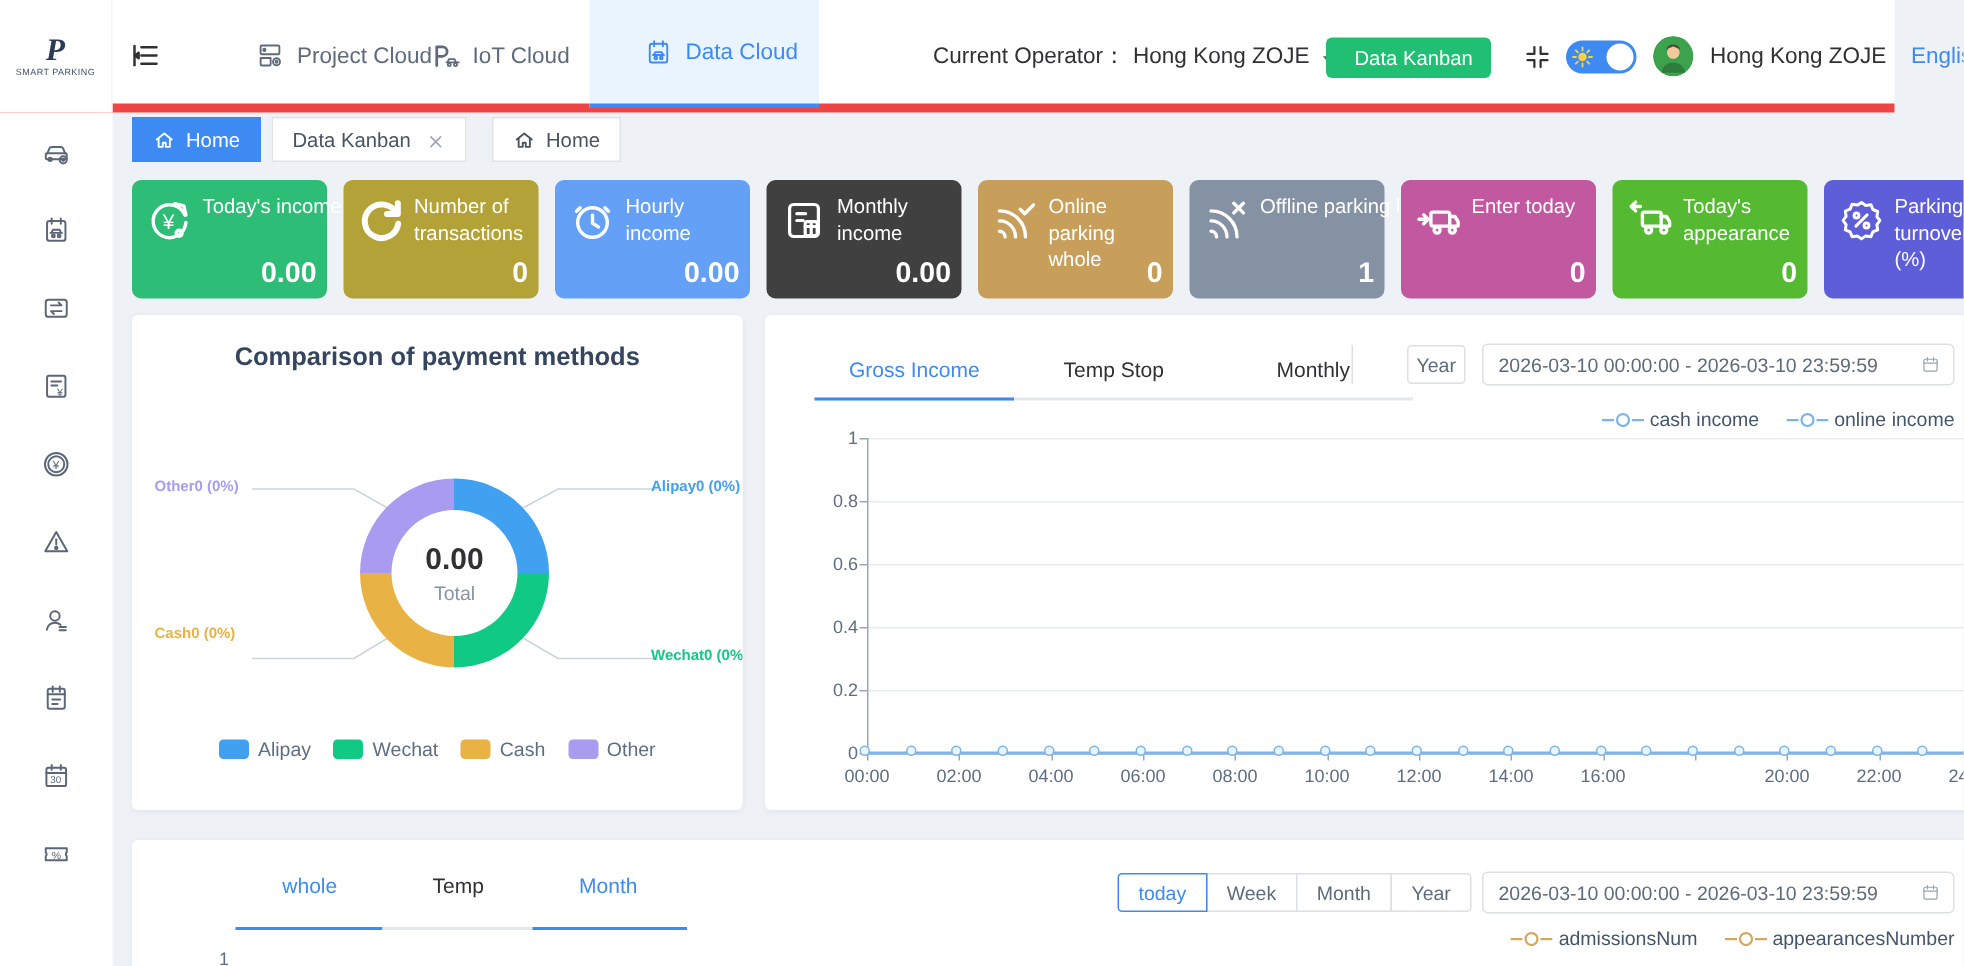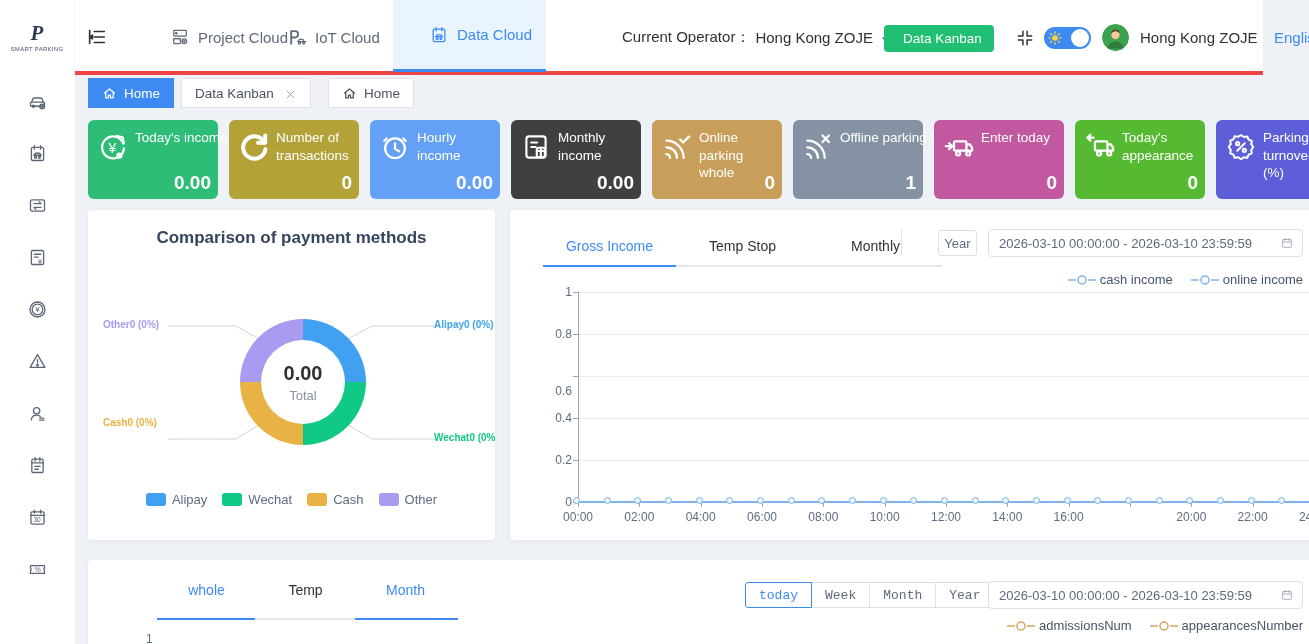--- a/index.html
+++ b/index.html
@@ -1,20 +1,20 @@
 <!DOCTYPE html>
 <html><head>
 <meta charset="utf-8">
 <style>
   * { margin:0; padding:0; box-sizing:border-box; }
   html,body { width:1309px; height:644px; overflow:hidden; }
   body { position:relative; background:#eef2f7; font-family:"Liberation Sans",sans-serif; }
 
   
-  .topbar { position:absolute; left:0; top:0; width:1263px; height:75px; background:#fff; border-bottom:4px solid #ef4444; z-index:6; }
+  .topbar { position:absolute; left:0; top:0; width:1263px; height:75px; background:#fff; border-bottom:6px solid #ef4444; z-index:6; }
   .logo { position:absolute; left:0; top:0; width:75px; height:75px; background:#fff; display:flex; flex-direction:column; align-items:center; justify-content:center; border-right:1px solid #f4f6f8; }
   .logo-mark { font-family:"Liberation Serif",serif; font-style:italic; font-weight:bold; font-size:21px; color:#2b3a55; line-height:1; }
   .logo-text { font-size:6px; color:#44506a; letter-spacing:.3px; margin-top:2px; }
   .fold { position:absolute; left:86px; top:26px; width:22px; height:22px; color:#303133; cursor:pointer; }
   .nav-item { position:absolute; top:0; height:74px; display:flex; align-items:center; gap:8px; font-size:15px; color:#5f6a7a; padding:0 14px; cursor:pointer; }
   .nav-item svg { width:20px; height:20px; }
   .nav-item.active { background:#e9f4fe; color:#3d8bf2; height:72px; border-bottom:3px solid #3d8bf2; }
   .operator { position:absolute; left:622px; top:0; height:75px; display:flex; align-items:center; font-size:15px; color:#303133; gap:5px; cursor:pointer; }
   .operator .caret { width:14px; height:14px; color:#596273; margin-top:2px; }
   .kanban-btn { position:absolute; left:884px; top:25px; height:27px; padding:0 12px; border-radius:4px; color:#fff; display:flex; align-items:center; gap:7px; font-size:13.5px; cursor:pointer; border:none; }
@@ -83,21 +83,21 @@
   .ytick-label { position:absolute; width:42px; text-align:right; font-size:12px; color:#5e6d82; }
   .xtick { position:absolute; width:1px; height:5px; background:#9aa7b5; }
   .xtick-label { position:absolute; width:50px; text-align:center; font-size:12px; color:#5e6d82; }
   .series-line { position:absolute; height:2px; background:#7db4e9; }
   .marker { position:absolute; width:7px; height:7px; border:1.5px solid #7db4e9; border-radius:50%; background:#eaf4fd; }
 
   .fp-tab { position:absolute; top:12px; width:103px; height:36px; line-height:36px; text-align:center; font-size:14px; color:#303133; cursor:pointer; }
   .fp-tab.active { color:#3d8bf2; }
   .fp-seg { position:absolute; top:58px; height:2px; }
   .range-group { position:absolute; left:657px; top:22px; display:flex; }
-  .range-btn { height:26px; padding:0 13px; border:1px solid #dcdfe6; margin-left:-1px; background:#fff; font-size:13px; color:#5f6a7a; display:flex; align-items:center; cursor:pointer;font-family:Liberation Mono, monospace; }
+  .range-btn { height:26px; padding:0 13px; border:1px solid #dcdfe6; margin-left:-1px; background:#fff; font-size:13px; color:#5f6a7a; display:flex; align-items:center; cursor:pointer; }
   .range-btn:first-child { border-radius:3px 0 0 3px; margin-left:0; }
   .range-btn:last-child { border-radius:0 3px 3px 0; }
   .range-btn.active { color:#3d8bf2; border-color:#3d8bf2; z-index:2; position:relative; }
   .flow-axis-1 { position:absolute; left:58px; top:72px; font-size:12px; color:#5e6d82; }
 </style>
 </head>
 <body>
 
 <div class="topbar">
   <div class="fold"><svg viewBox="0 0 24 24" width="100%" height="100%" fill="none" stroke="currentColor" stroke-width="1.8" stroke-linecap="round" stroke-linejoin="round">
@@ -470,21 +470,21 @@
     </div>
   <div id="income-chart" style="position:absolute;left:0;top:0;width:823px;height:330px">
       <div class="gridline" style="left: 68px; top: 82px; width: 740px;"></div>
       <div class="ytick" style="left: 63px; top: 82px;"></div>
       <div class="ytick-label" style="left: 20px; top: 75px;">1</div>
       <div class="gridline" style="left: 68px; top: 124px; width: 740px;"></div>
       <div class="ytick" style="left: 63px; top: 124px;"></div>
       <div class="ytick-label" style="left: 20px; top: 117px;">0.8</div>
       <div class="gridline" style="left: 68px; top: 166px; width: 740px;"></div>
       <div class="ytick" style="left: 63px; top: 166px;"></div>
-      <div class="ytick-label" style="left: 20px; top: 174px;">0.6</div>
+      <div class="ytick-label" style="left: 20px; top: 159px;">0.6</div>
       <div class="gridline" style="left: 68px; top: 208px; width: 740px;"></div>
       <div class="ytick" style="left: 63px; top: 208px;"></div>
       <div class="ytick-label" style="left: 20px; top: 201px;">0.4</div>
       <div class="gridline" style="left: 68px; top: 250px; width: 740px;"></div>
       <div class="ytick" style="left: 63px; top: 250px;"></div>
       <div class="ytick-label" style="left: 20px; top: 243px;">0.2</div>
       <div class="gridline zero" style="left: 68px; top: 292px; width: 740px;"></div>
       <div class="ytick" style="left: 63px; top: 292px;"></div>
       <div class="ytick-label" style="left: 20px; top: 285px;">0</div>
       <div class="yaxis-line" style="left: 68px; top: 82px; height: 210px;"></div>

